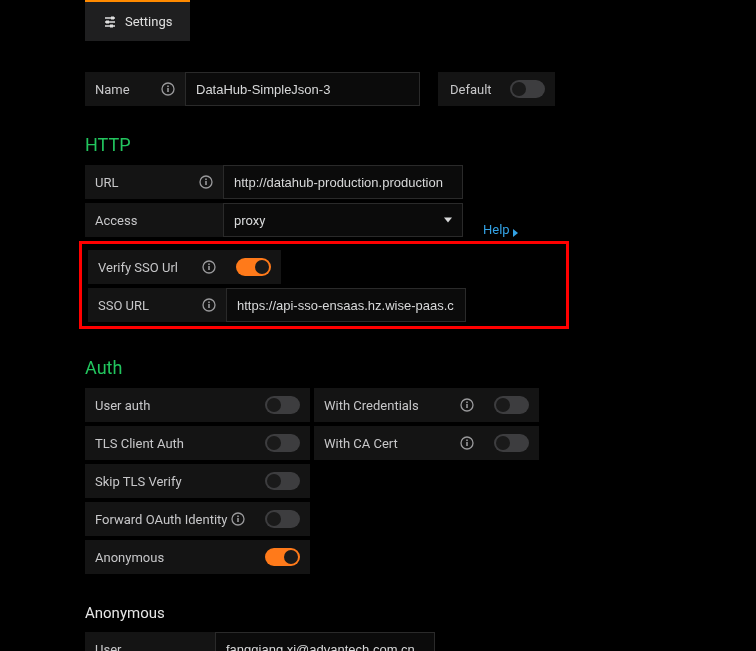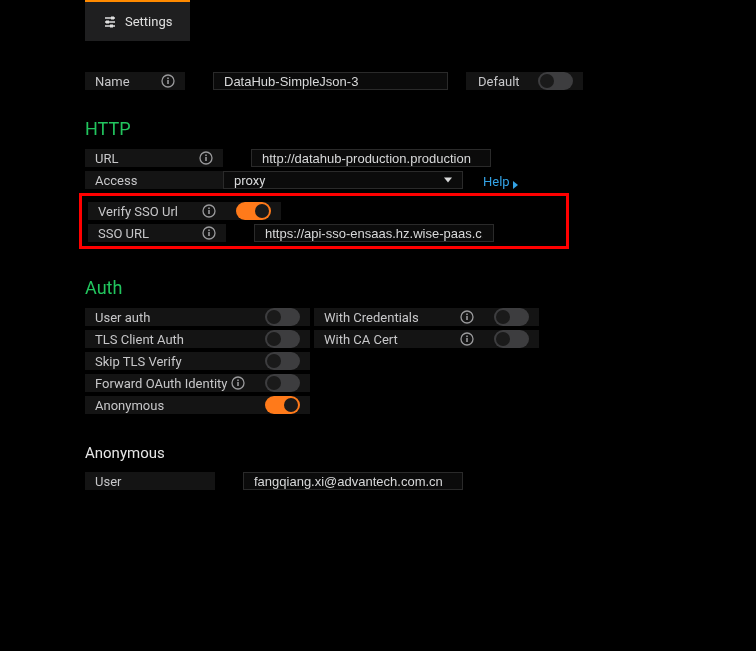--- a/index.html
+++ b/index.html
@@ -29,21 +29,21 @@
     font-size: 13px;
     cursor: pointer;
   }
   .tab .ic { width: 14px; height: 14px; display: inline-flex; }
 
   .content { padding: 30px 0 0 85px; }
 
   .row {
     display: flex;
     align-items: stretch;
-    height: 18px;
+    height: 34px;
     margin-bottom: 4px;
   }
   .form-label {
     background: #141414;
     color: #c7c7c9;
     display: flex;
     align-items: center;
     padding: 0 10px;
     position: relative;
   }
@@ -52,21 +52,20 @@
     right: 10px;
     color: #9a9a9c;
   }
   .text-input {
     background: #0b0b0b;
     border: 1px solid #2a2a2a;
     color: #d8d9da;
     padding: 0 10px;
     outline: none;
     font-size: 13px;
-    margin-left: 28px;
   }
   .chip {
     background: #141414;
     color: #c7c7c9;
     display: flex;
     align-items: center;
     padding: 0 12px;
     gap: 10px;
   }
   .select {

